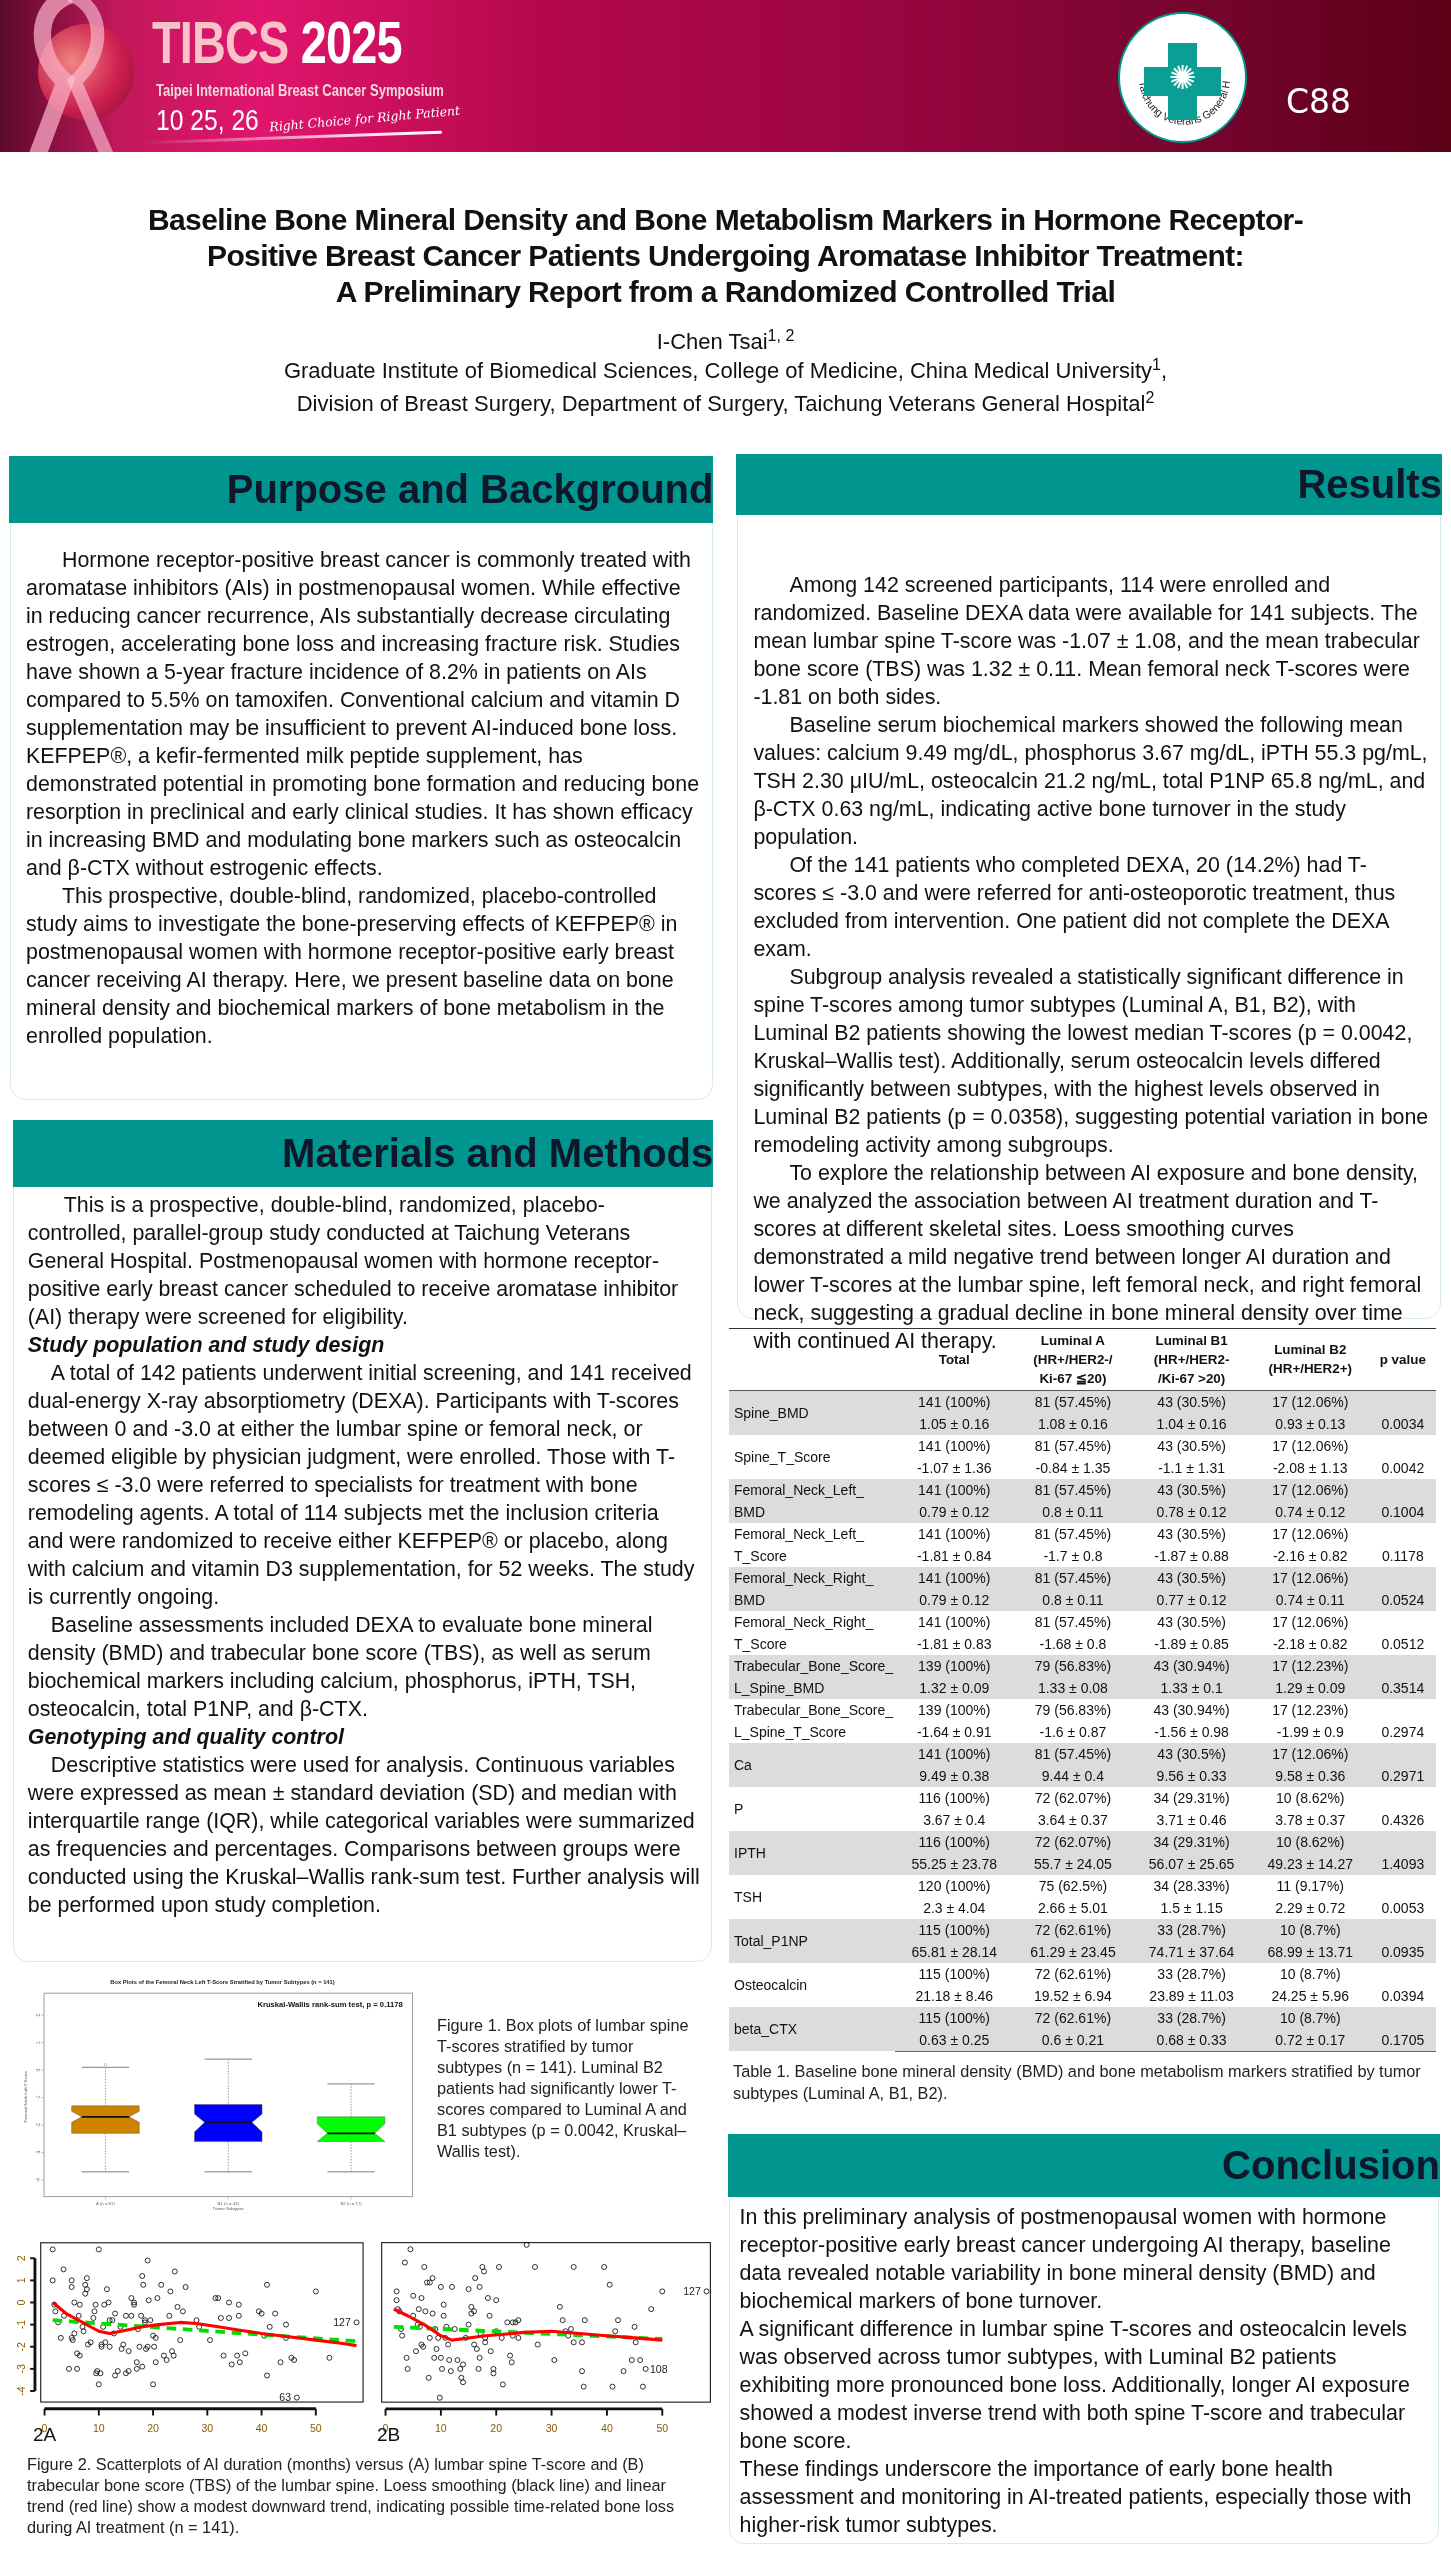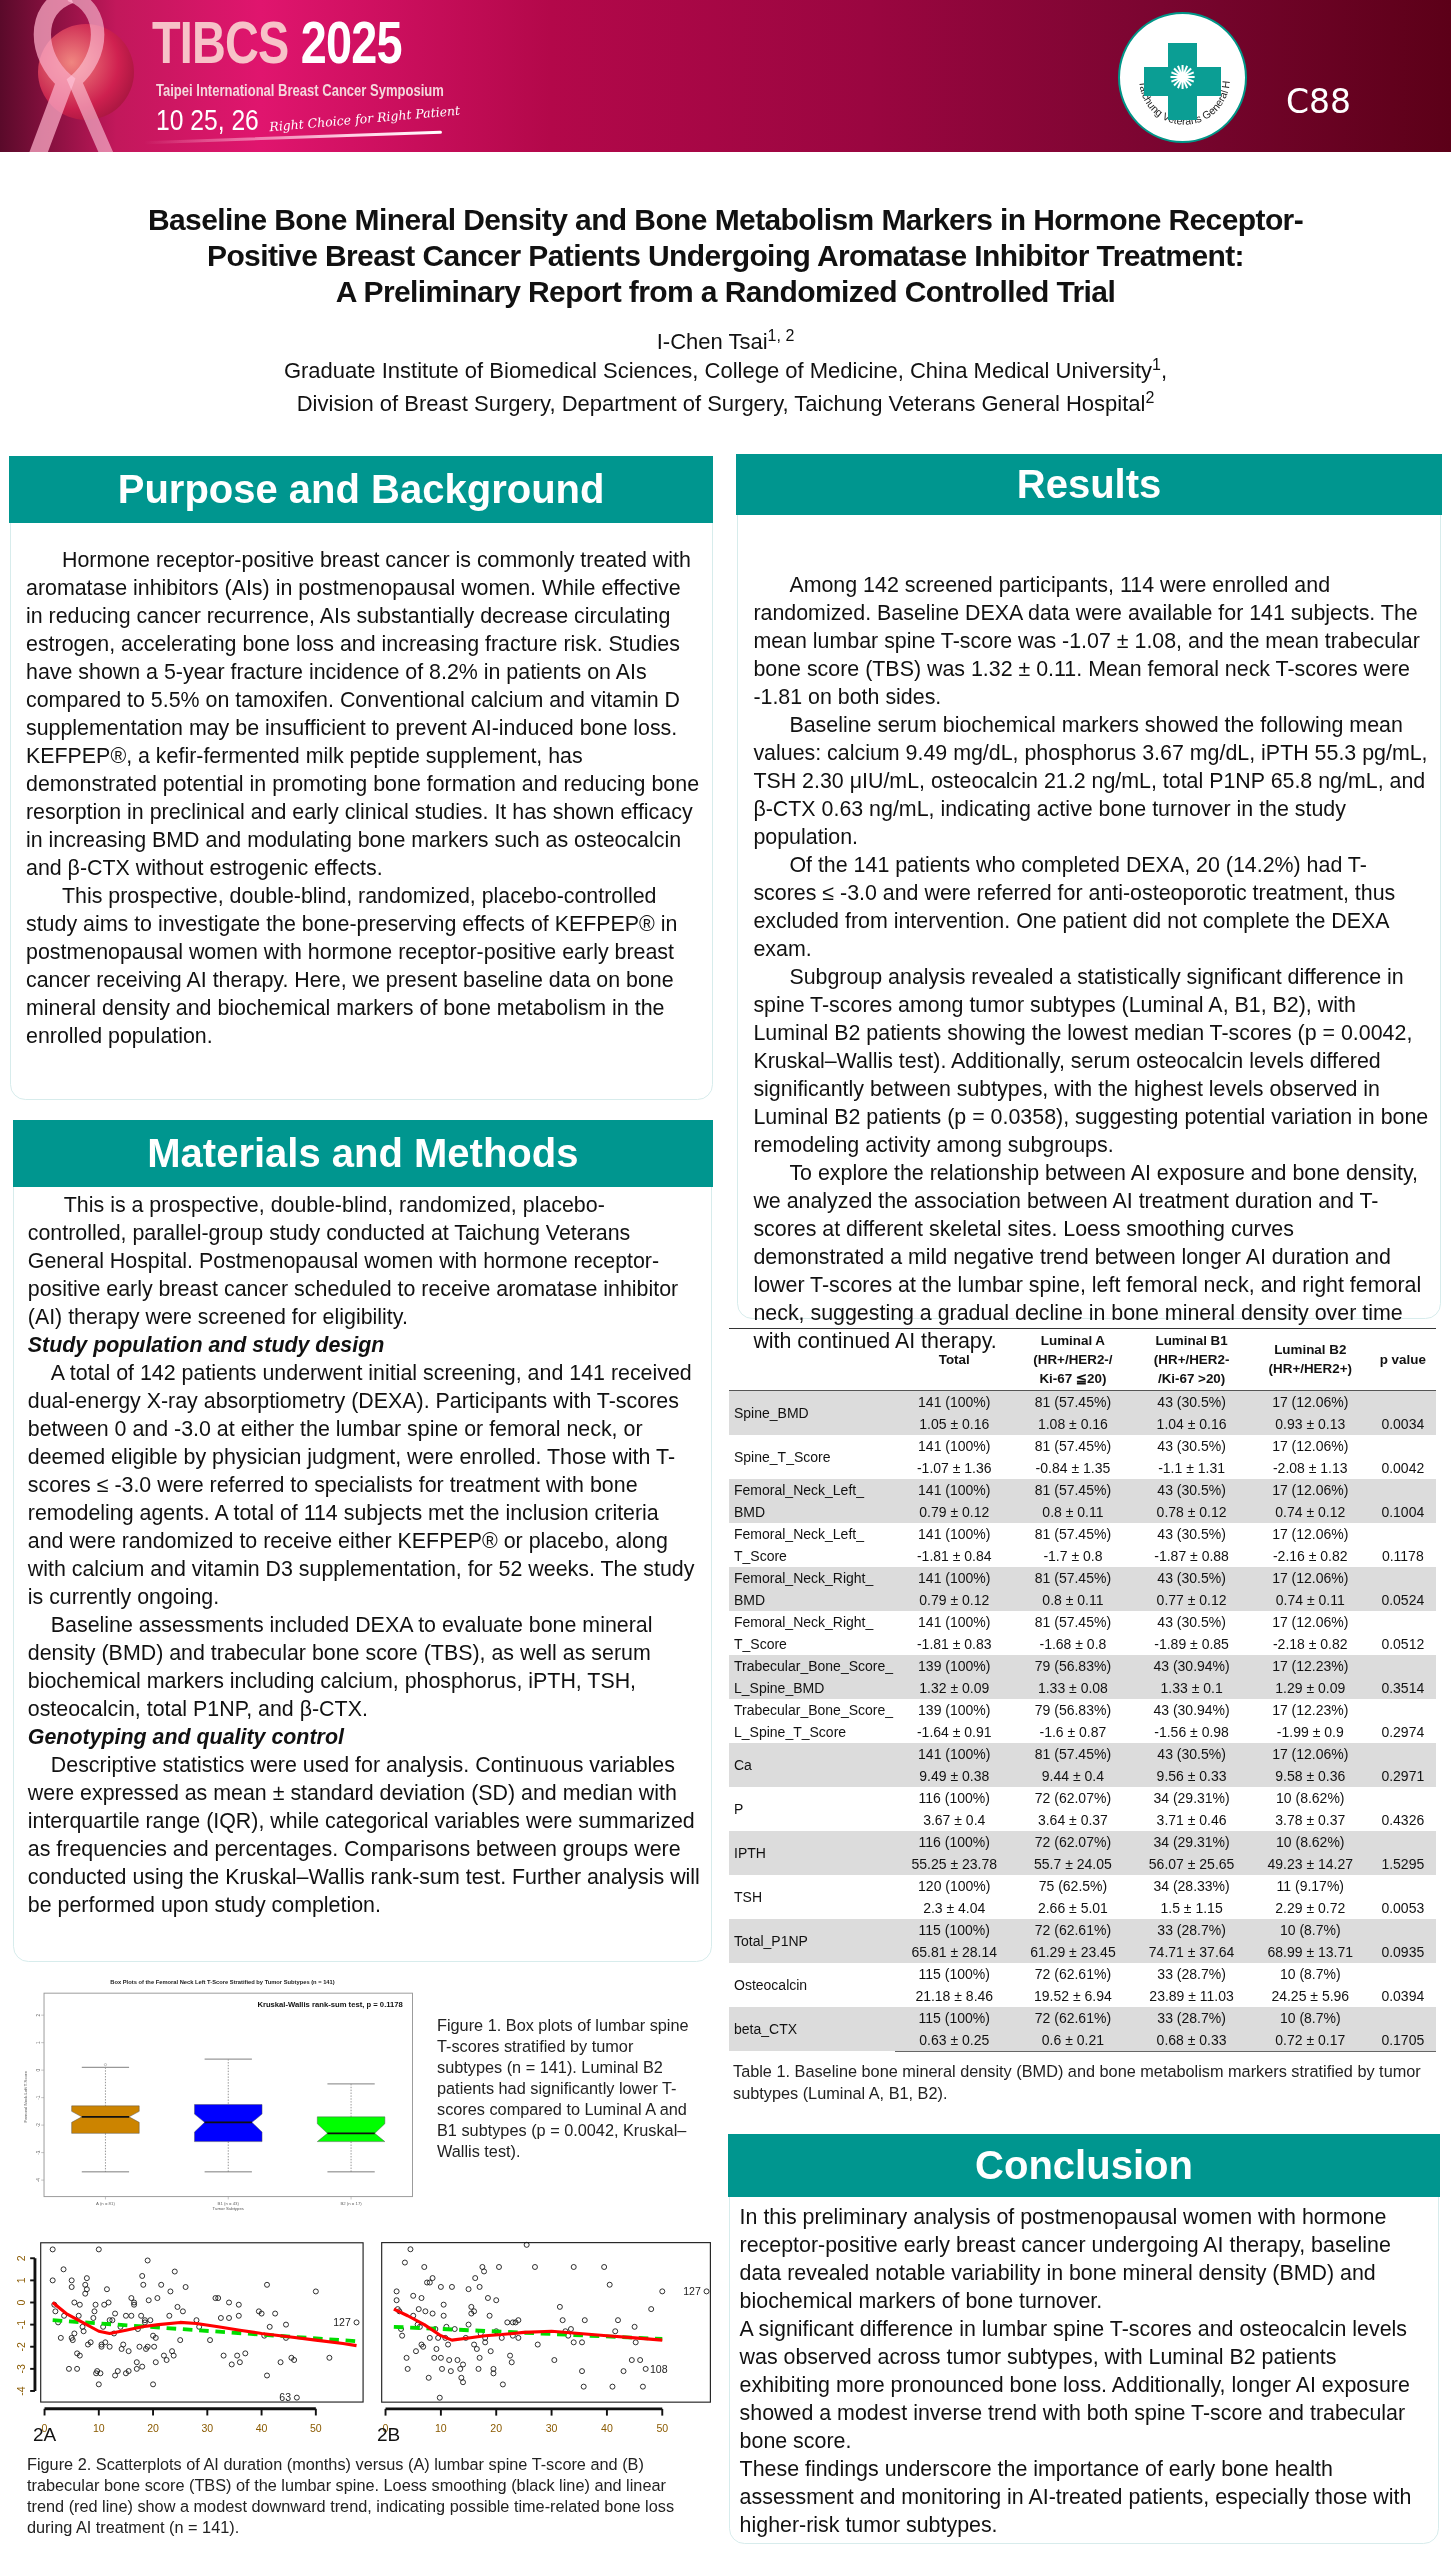--- a/index.html
+++ b/index.html
@@ -28,22 +28,22 @@
 
   
   .title { position: absolute; left: 19px; top: 202px; width: 1413px; text-align: center; font-weight: bold;
     font-size: 30px; line-height: 36px; letter-spacing: -0.6px; }
   .author { position: absolute; left: 0; top: 322px; width: 1451px; text-align: center; font-size: 22px; line-height: 27px; }
   .author sup, .affil sup { font-size: 16px; }
   .affil { position: absolute; left: 0; top: 351px; width: 1451px; text-align: center; font-size: 22px; line-height: 27px; }
 
   
   .panel { position: absolute; border: 1.9px solid #d7ecec; border-radius: 0 0 15.4px 15.4px; background: #fff; }
-  .panel-head { position: absolute; left: -1.9px; right: -1.9px; top: -1.9px; height: 67px; background: #00968f; color: #ffffff;
-    font-weight: bold; font-size: 40px; text-align: center; line-height: 67px; }
+  .panel-head { position: absolute; left: -1.9px; right: -1.9px; top: -1.9px; height: 67px; background: #00968f; color: #0f172a;
+    font-weight: bold; font-size: 40px; text-align: right; line-height: 67px; }
   .panel-body { position: absolute; left: 15.4px; right: 11.5px; font-size: 21.4px; line-height: 28px; color: #111; }
   .panel-body p { margin: 0; }
   .indent { text-indent: 36px; }
   .indent-s { text-indent: 23px; }
   .subhead { font-weight: bold; font-style: italic; }
 
   
   .tbl-wrap { position: absolute; left: 729px; top: 1328px; width: 707px; }
   table.res { width: 100%; border-collapse: collapse; font-size: 14px; }
   table.res th { font-weight: bold; font-size: 13.4px; line-height: 19px; text-align: center; padding: 1.9px 1.9px; border-top: 1.4px solid #333; border-bottom: 1.9px solid #555; vertical-align: middle; }
@@ -331,21 +331,21 @@
           <td>72 (62.07%)</td>
           <td>34 (29.31%)</td>
           <td>10 (8.62%)</td>
           <td></td>
         </tr>
         <tr class="g">
           <td>55.25 ± 23.78</td>
           <td>55.7 ± 24.05</td>
           <td>56.07 ± 25.65</td>
           <td>49.23 ± 14.27</td>
-          <td>1.5295</td>
+          <td>1.4093</td>
         </tr>
         <tr class="">
           <td class="lbl" rowspan="2">TSH</td>
           <td>120 (100%)</td>
           <td>75 (62.5%)</td>
           <td>34 (28.33%)</td>
           <td>11 (9.17%)</td>
           <td></td>
         </tr>
         <tr class="">

